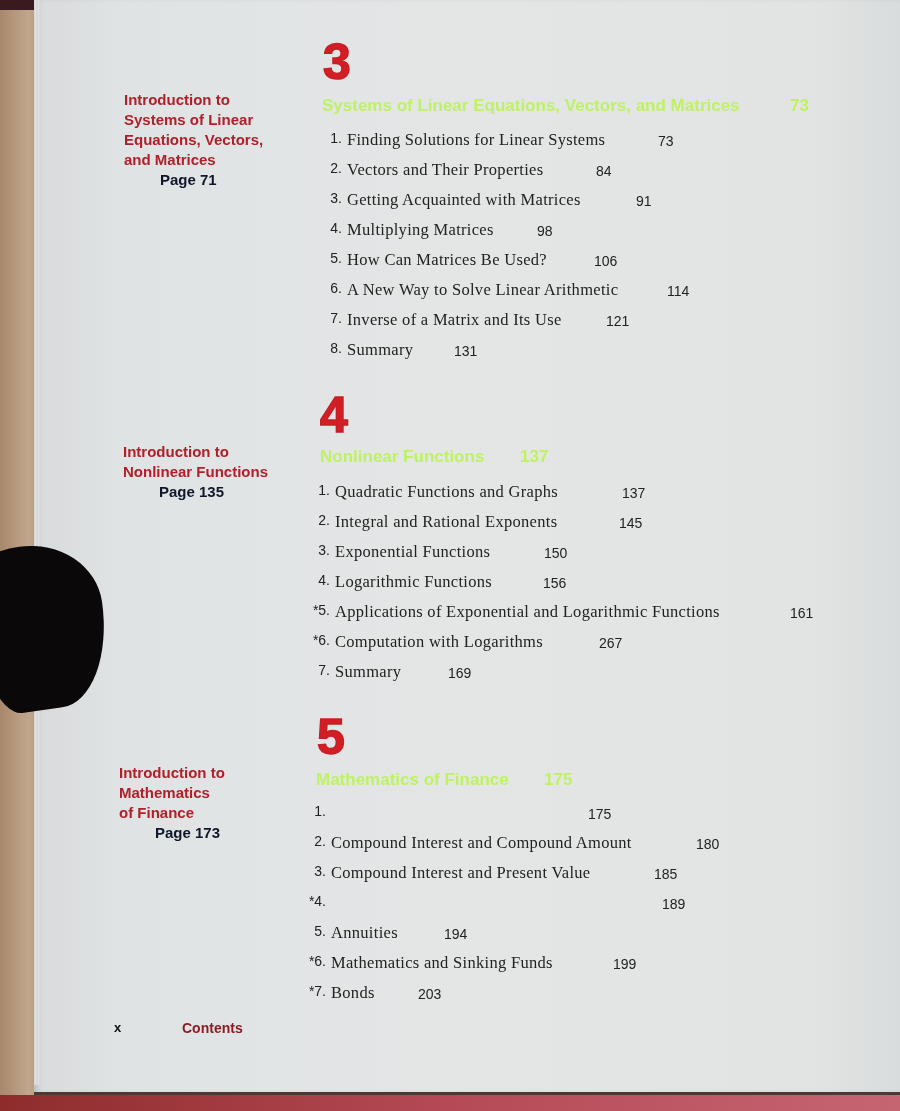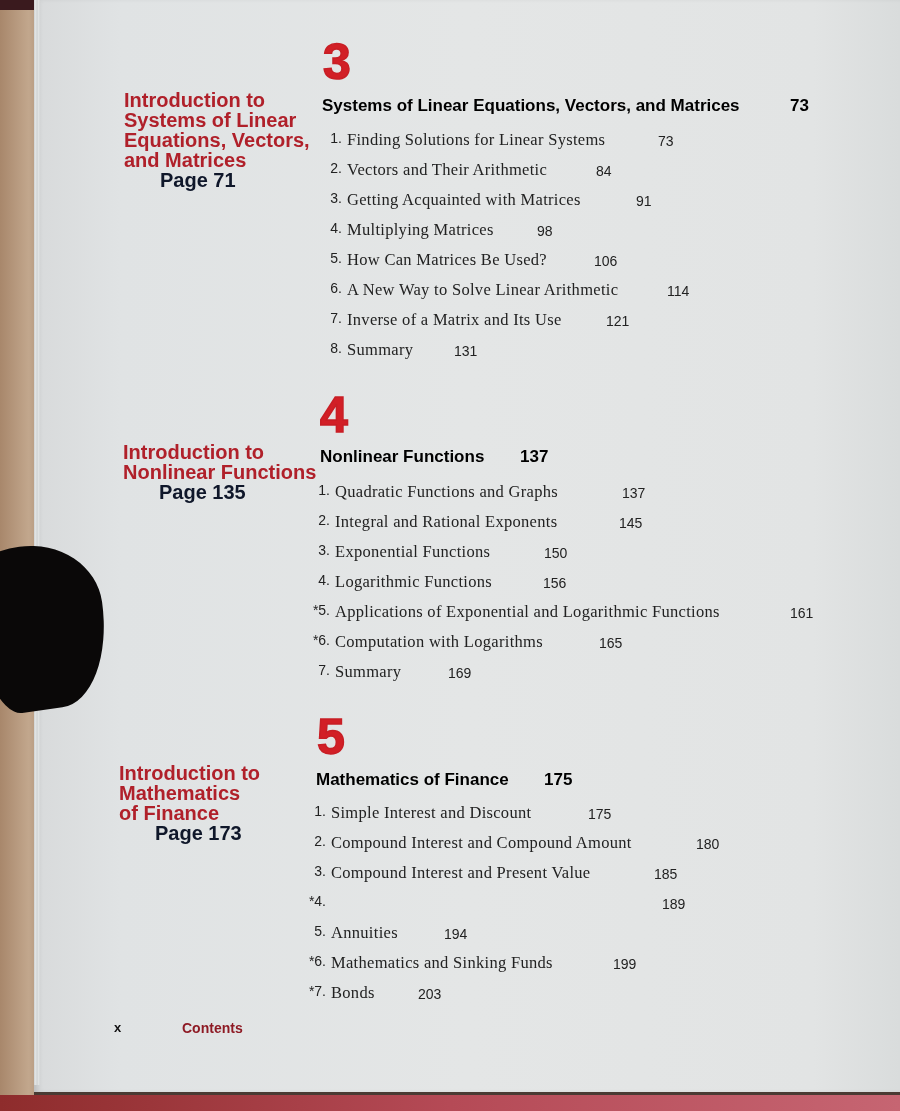--- a/index.html
+++ b/index.html
@@ -32,31 +32,31 @@
     .top-right-dark {
       position: absolute; left: 868px; top: 0; width: 32px; height: 6px; background: #2a1c1c;
     }
     .finger {
       position: absolute; left: -30px; top: 545px; width: 135px; height: 165px;
       background: #0a0808;
       border-radius: 45% 55% 40% 30% / 20% 40% 60% 80%;
       transform: rotate(-8deg);
     }
     .intro {
-      position: absolute; font-weight: bold; font-size: 20px; line-height: 20px;
+      position: absolute; font-weight: bold; font-size: 15px; line-height: 20px;
       color: #b0202a;
     }
     .intro .pageref { color: #0f172a; margin-left: 36px; }
     .chap-num {
       position: absolute; font-weight: bold; font-size: 50px; line-height: 50px;
       color: #d21f26; letter-spacing: -1px;
       -webkit-text-stroke: 1.5px #c81e25;
     }
     .chap-title {
-      position: absolute; font-weight: bold; font-size: 17px; color: #000000; white-space: nowrap;
+      position: absolute; font-weight: bold; font-size: 17px; color: #bef264; white-space: nowrap;
     }
     .chap-title .pg { position: absolute; top: 0; }
     .sections { position: absolute; margin: 0; padding: 0; list-style: none; }
     .sec {
       position: relative; height: 30px; white-space: nowrap;
       font-family: "Liberation Serif", serif; font-size: 16.5px; color: #222;
     }
     .sec .num {
       position: absolute; left: 0; width: 24px; text-align: right;
       font-family: "Liberation Sans", sans-serif; font-size: 14px;
@@ -96,21 +96,21 @@
     <span class="pg" style="left:468px;">73</span>
   </div>
   <ul class="sections" style="left:318px; top:130px; width:500px;">
     <li class="sec">
         <span class="num">1.</span>
         <span class="txt">Finding Solutions for Linear Systems</span>
         <span class="pg" style="left:340px">73</span>
       </li>
     <li class="sec">
         <span class="num">2.</span>
-        <span class="txt">Vectors and Their Arithmetic</span>
+        <span class="txt">Vectors and Their Properties</span>
         <span class="pg" style="left:278px">84</span>
       </li>
     <li class="sec">
         <span class="num">3.</span>
         <span class="txt">Getting Acquainted with Matrices</span>
         <span class="pg" style="left:318px">91</span>
       </li>
     <li class="sec">
         <span class="num">4.</span>
         <span class="txt">Multiplying Matrices</span>
@@ -172,21 +172,21 @@
         <span class="pg" style="left:237px">156</span>
       </li>
     <li class="sec">
         <span class="num">*5.</span>
         <span class="txt">Applications of Exponential and Logarithmic Functions</span>
         <span class="pg" style="left:484px">161</span>
       </li>
     <li class="sec">
         <span class="num">*6.</span>
         <span class="txt">Computation with Logarithms</span>
-        <span class="pg" style="left:293px">165</span>
+        <span class="pg" style="left:293px">267</span>
       </li>
     <li class="sec">
         <span class="num">7.</span>
         <span class="txt">Summary</span>
         <span class="pg" style="left:142px">169</span>
       </li>
   </ul>
 </div>
 
 <div>
@@ -197,21 +197,20 @@
     <div class="pageref">Page 173</div>
   </div>
   <div class="chap-num" style="left:317px; top:712px;">5</div>
   <div class="chap-title" style="left:316px; top:770px;text-align:center;">
     <span>Mathematics of Finance</span>
     <span class="pg" style="left:228px;">175</span>
   </div>
   <ul class="sections" style="left:302px; top:803px; width:520px;">
     <li class="sec">
         <span class="num">1.</span>
-        <span class="txt">Simple Interest and Discount</span>
         <span class="pg" style="left:286px">175</span>
       </li>
     <li class="sec">
         <span class="num">2.</span>
         <span class="txt">Compound Interest and Compound Amount</span>
         <span class="pg" style="left:394px">180</span>
       </li>
     <li class="sec">
         <span class="num">3.</span>
         <span class="txt">Compound Interest and Present Value</span>

